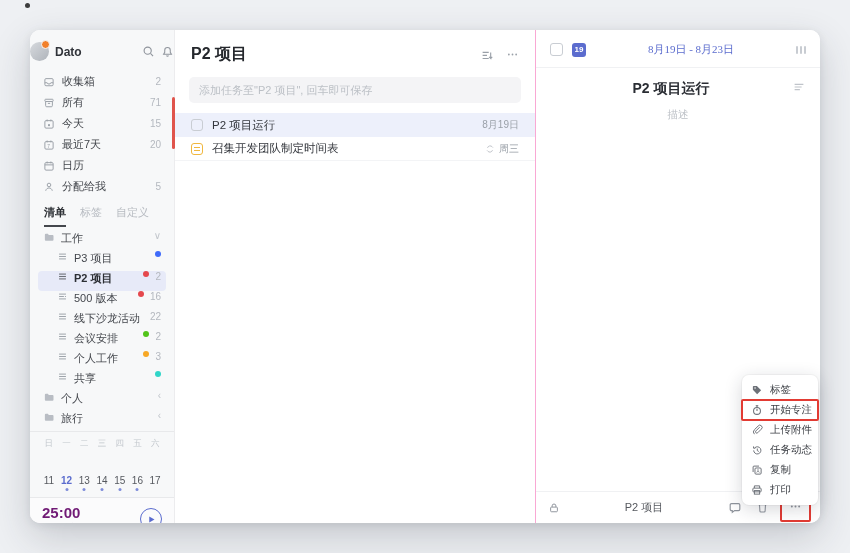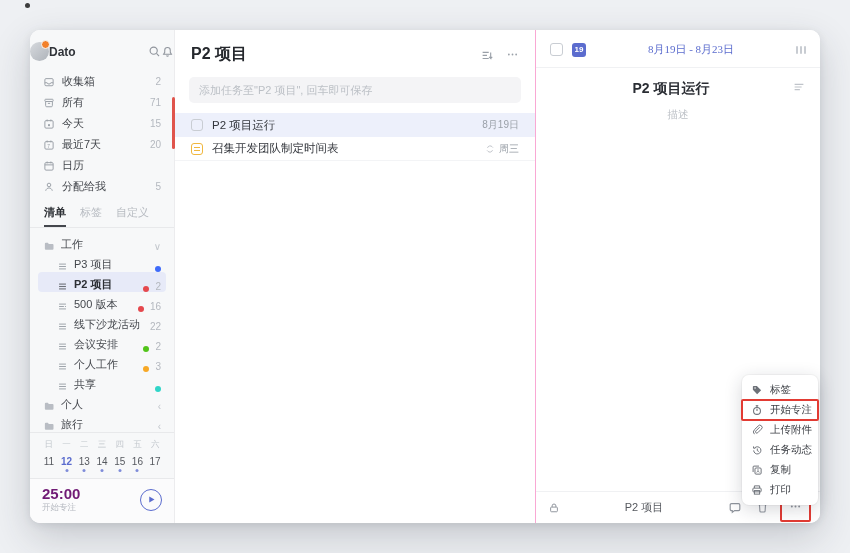--- a/index.html
+++ b/index.html
@@ -6,47 +6,47 @@
   html,body { width:850px; height:553px; }
   body { font-family:"Liberation Sans","DejaVu Sans",sans-serif; background:#eef0f3; position:relative; overflow:hidden; }
   .canvas { position:absolute; inset:0; }
   .top-dot { position:absolute; left:25px; top:3px; width:5px; height:5px; border-radius:50%; background:#3c3c3c; }
 
   .window { position:absolute; left:30px; top:30px; width:790px; height:493px; background:#fff; border-radius:10px;
             box-shadow:0 14px 38px rgba(40,45,60,.20), 0 2px 8px rgba(40,45,60,.10); display:flex; overflow:hidden; }
 
   
   .sidebar { width:145px; background:#f7f8f9; border-right:1px solid #ececee; display:flex; flex-direction:column; padding:8px 0 0; flex-shrink:0; }
-  .user-row { display:flex; align-items:center; padding:4px 0 10px; }
+  .user-row { display:flex; align-items:center; gap:6px; padding:4px 0 10px; }
   .avatar { position:relative; width:19px; height:19px; border-radius:50%; background:linear-gradient(135deg,#d7dade,#aeb3ba); flex-shrink:0; }
   .avatar::after { content:""; position:absolute; right:-1px; top:-2px; width:7px; height:7px; border-radius:50%; background:#f2802a; border:1.5px solid #f7f8f9; }
   .user-name { font-size:12px; color:#303339; font-weight:bold; flex:1 1 auto; }
   .icon-btn { color:#8f949c; display:flex; align-items:center; }
   .nav { padding:0 8px; }
   .nav-row { display:flex; align-items:center; gap:7px; height:21px; padding:0 5px; border-radius:4px; }
   .nav-label { font-size:11px; color:#44474d; flex:1 1 auto; white-space:nowrap; }
   .nav-count { font-size:10px; color:#b4b8bf; }
   .tabs { display:flex; gap:14px; padding:8px 14px 0; align-items:flex-end; }
   .tab { font-size:11px; color:#b6bac0; padding-bottom:5px; border-bottom:2px solid transparent; }
   .tab.active { color:#2e3136; font-weight:bold; border-bottom-color:#44474d; }
   .side-divider { height:1px; background:#e8e9eb; margin:0 0 4px; }
   .tree { padding:0 8px; }
-  .tree-row { display:flex; align-items:flex-end; gap:6px; height:20px; padding:0 5px; border-radius:4px; }
+  .tree-row { display:flex; align-items:flex-start; gap:6px; height:20px; padding:0 5px; border-radius:4px; }
   .tree-row.child { padding-left:19px; }
   .tree-label { font-size:11px; color:#44474d; flex:1 1 auto; white-space:nowrap; overflow:hidden; }
   .tree-row.selected { background:#e7eaf8; }
   .tree-row.selected .tree-label { font-weight:bold; color:#2c2f34; }
   .dot { width:6px; height:6px; border-radius:50%; flex-shrink:0; }
   .chev { color:#c2c6cc; font-size:10px; line-height:1; }
   .spacer { flex:1 1 auto; }
 
   .mini-cal { border-top:1px solid #e8e9eb; padding:6px 10px 4px; }
   .cal-grid { display:grid; grid-template-columns:repeat(7,1fr); text-align:center; }
   .cal-wd { font-size:8.5px; color:#c3c7cd; padding-bottom:5px; }
-  .cal-d { font-size:10px; color:#55585e; position:relative; padding-bottom:7px; }
+  .cal-d { font-size:10px; color:#55585e; position:relative; padding-bottom:7px;margin-top:20px; }
   .cal-d.today { color:#5b6cce; font-weight:bold; }
   .cal-d.has-dot::after { content:""; position:absolute; left:50%; bottom:2px; transform:translateX(-50%);
       width:3px; height:3px; border-radius:50%; background:#7f8cd9; }
   .pomodoro { border-top:1px solid #e8e9eb; background:#fbfbfc; padding:7px 12px 9px; display:flex; align-items:center; }
   .pomo-time { font-size:15px; font-weight:bold; color:#701a75; line-height:1.1; }
   .pomo-label { font-size:8.5px; color:#b4b8bf; }
   .play-btn { width:22px; height:22px; border-radius:50%; border:1.5px solid #5b6cce; display:flex; align-items:center; justify-content:center; }
   .play-btn svg { margin-left:1px; }
 
   

